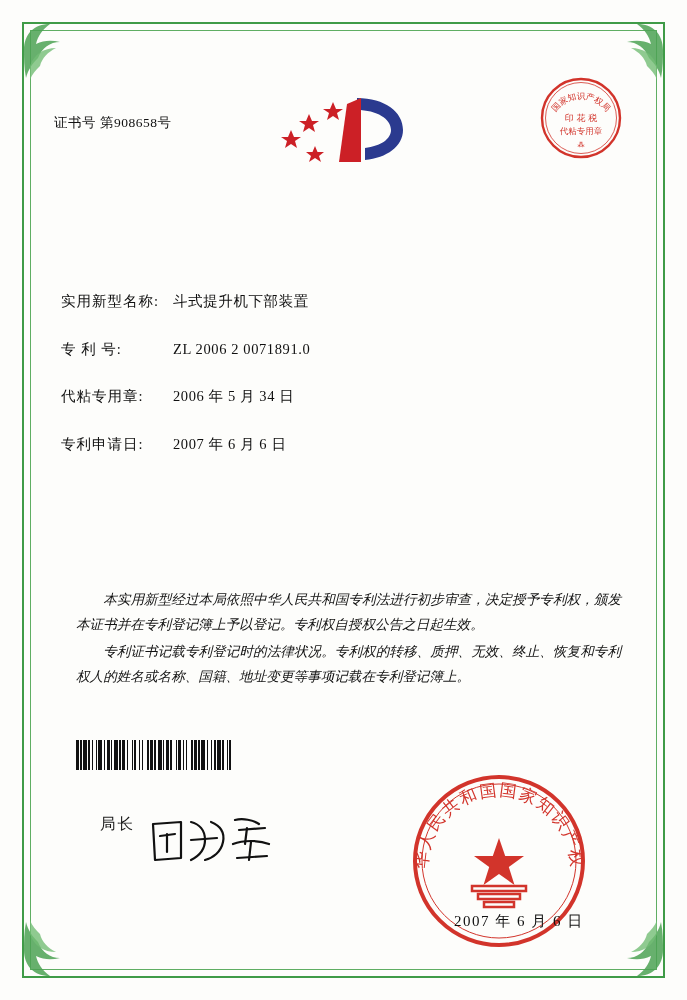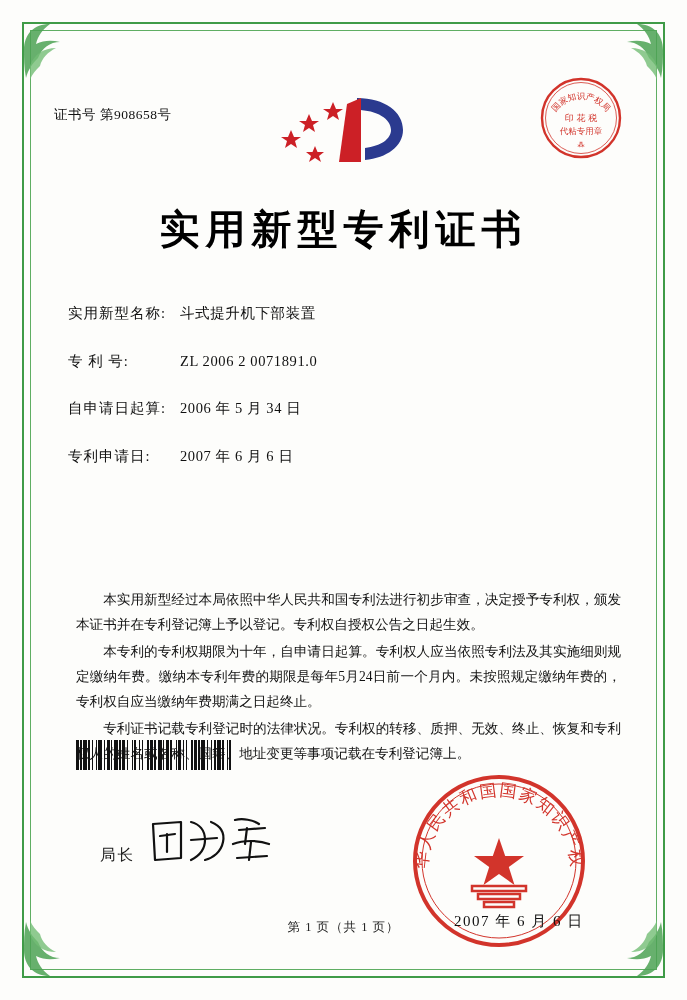--- a/index.html
+++ b/index.html
@@ -58,21 +58,21 @@
     position: absolute;
     left: 54px;
     top: 54px;
     right: 54px;
     bottom: 54px;
   }
 
   .cert-number {
     position: absolute;
     left: 0;
-    top: 52px;
+    top: 60px;
     font-size: 13.5px;
     letter-spacing: .5px;
     color: #111;
   }
 
   
   .logo {
     position: absolute;
     left: 50%;
     top: 36px;
@@ -102,24 +102,23 @@
     font-size: 40px;
     font-weight: bold;
     letter-spacing: 6px;
     color: #000;
     font-family: "DejaVu Serif", "Liberation Serif", serif;
   }
 
   
   .fields {
     position: absolute;
-    left: 14px;
+    left: 7px;
     right: 0;
     top: 240px;
-    margin-top: 12px;
   }
   .field {
     font-size: 14.5px;
     line-height: 1;
     margin-bottom: 33px;
     color: #101010;
     white-space: nowrap;
   }
   .field .k {
     display: inline-block;
@@ -137,20 +136,21 @@
     right: 12px;
     top: 533px;
     font-size: 13.6px;
     line-height: 25px;
     text-align: justify;
     color: #121212;
   }
   .body-text p {
     margin: 0 0 2px 0;
     text-indent: 2em;
+    font-style: italic;
   }
 
   
   .barcode {
     position: absolute;
     left: 22px;
     top: 686px;
     width: 346px;
     height: 30px;
     display: flex;
@@ -161,21 +161,21 @@
     background: #111;
     height: 100%;
   }
 
   
   .sig-row {
     position: absolute;
     left: 46px;
     top: 760px;
     display: flex;
-    align-items: flex-end;
+    align-items: flex-start;
   }
   .sig-label {
     font-size: 15.5px;
     letter-spacing: 2px;
     margin-right: 12px;
   }
   .sig-mark {
     width: 132px;
     height: 52px;
   }
@@ -272,40 +272,38 @@
         <path id="sealArcTop" d="M12,46 A31,31 0 0,1 72,46" fill="none"></path>
         <text font-size="8.5" fill="#d2342b" font-family="'DejaVu Serif',serif">
           <textPath href="#sealArcTop" startOffset="50%" text-anchor="middle">国家知识产权局</textPath>
         </text>
         <text x="42" y="45" font-size="9" fill="#d2342b" text-anchor="middle" font-family="'DejaVu Serif',serif">印 花 税</text>
         <text x="42" y="58" font-size="8.5" fill="#d2342b" text-anchor="middle" font-family="'DejaVu Serif',serif">代粘专用章</text>
         <text x="42" y="71" font-size="7" fill="#d2342b" text-anchor="middle" font-family="'DejaVu Serif',serif">⁂</text>
       </svg>
     </div>
 
-    <div class="title">实用新型专利证书</div>
 
     <div class="fields">
       <div class="field">
         <span class="k">实用新型名称:</span><span class="v">斗式提升机下部装置</span>
       </div>
       <div class="field">
         <span class="k">专 利 号:</span><span class="v">ZL 2006 2 0071891.0</span>
       </div>
       <div class="field">
-        <span class="k">自申请日起算:</span><span class="v">2006 年 5 月 34 日</span>
+        <span class="k">代粘专用章:</span><span class="v">2006 年 5 月 34 日</span>
       </div>
       <div class="field">
         <span class="k">专利申请日:</span><span class="v">2007 年 6 月 6 日</span>
       </div>
     </div>
 
     <div class="body-text">
       <p>本实用新型经过本局依照中华人民共和国专利法进行初步审查，决定授予专利权，颁发本证书并在专利登记簿上予以登记。专利权自授权公告之日起生效。</p>
-      <p>本专利的专利权期限为十年，自申请日起算。专利权人应当依照专利法及其实施细则规定缴纳年费。缴纳本专利年费的期限是每年5月24日前一个月内。未按照规定缴纳年费的，专利权自应当缴纳年费期满之日起终止。</p>
       <p>专利证书记载专利登记时的法律状况。专利权的转移、质押、无效、终止、恢复和专利权人的姓名或名称、国籍、地址变更等事项记载在专利登记簿上。</p>
     </div>
 
     <div class="barcode" id="barcode">
         <i style="width: 3px;"></i>
         <i style="width: 1px; background: transparent;"></i>
         <i style="width: 2px;"></i>
         <i style="width: 1px; background: transparent;"></i>
         <i style="width: 4px;"></i>
         <i style="width: 1px; background: transparent;"></i>
@@ -421,16 +419,15 @@
         <g fill="none" stroke="#d2342b" stroke-width="2.5">
           <rect x="66" y="118" width="54" height="5"></rect>
           <rect x="72" y="126" width="42" height="5"></rect>
           <rect x="78" y="134" width="30" height="5"></rect>
         </g>
       </svg>
     </div>
 
     <div class="issue-date">2007 年 6 月 6 日</div>
 
-    <div class="footer">第 1 页（共 1 页）</div>
 
   </div>
 </div>
 
 </body></html>

